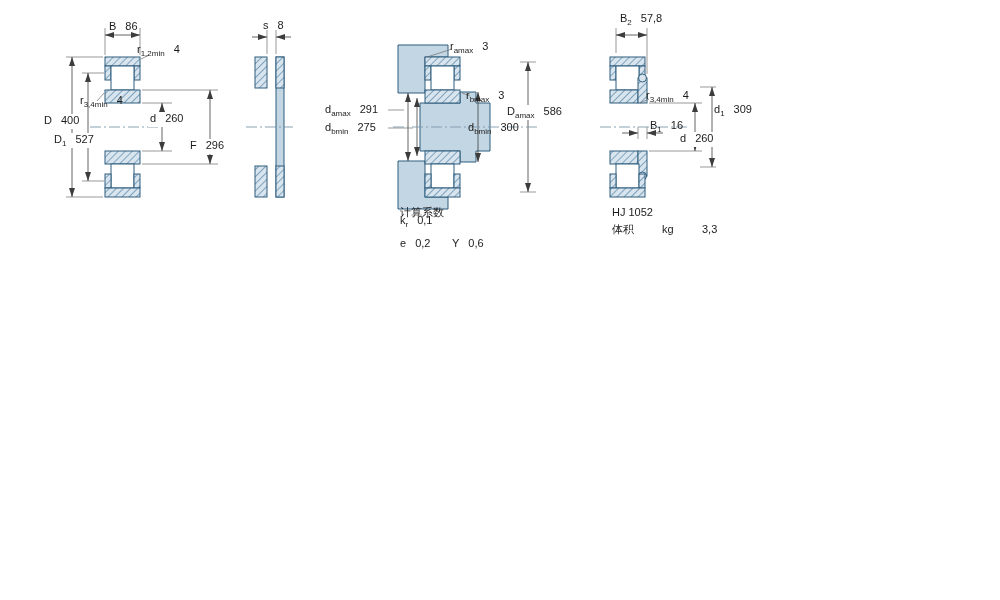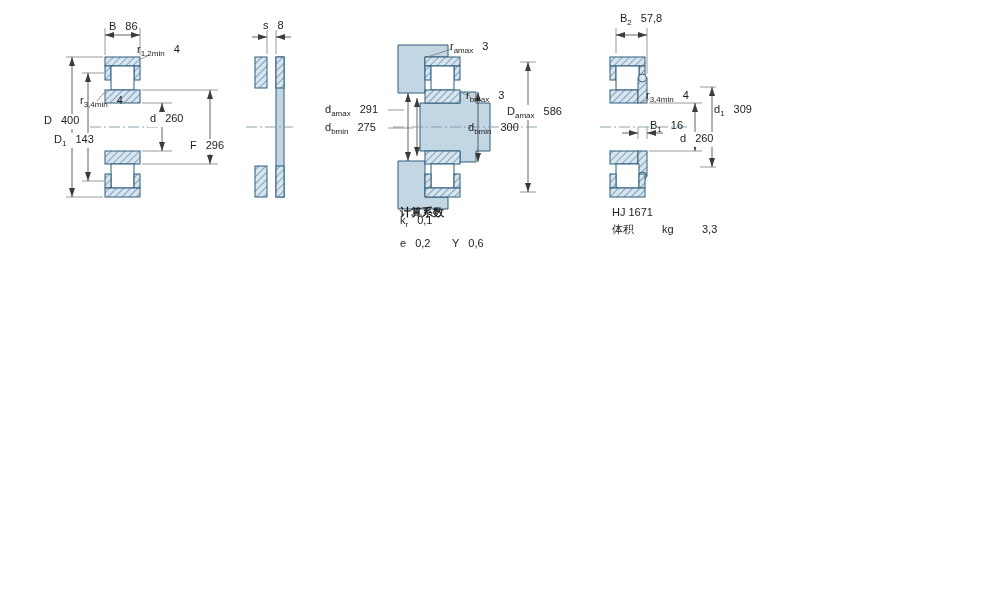--- a/index.html
+++ b/index.html
@@ -8,21 +8,21 @@
     font-family:"Liberation Sans", sans-serif;
     overflow:hidden;
   }
   #drawing{position:absolute;left:0;top:0;}
   .lbl{
     position:absolute;font-size:11px;color:#1c1c1c;white-space:nowrap;line-height:13px;
   }
   .lbl sub{font-size:8px;line-height:8px;}
   .lbl .v{margin-left:9px;}
   .bg{background:#ffffff;padding:0 2px;}
-  .bold{font-weight:bold;}
+  .bold{font-weight:normal;}
   
   .h{fill:url(#hatch);stroke:#2e5d7d;stroke-width:1;}
   .plain{fill:#c3d6e3;stroke:#2e5d7d;stroke-width:1;}
   .roller{fill:#ffffff;stroke:#2e5d7d;stroke-width:1;}
   .dim{stroke:#3c3c3c;stroke-width:0.8;fill:none;}
   .ext{stroke:#6e6e6e;stroke-width:0.7;fill:none;}
   .cl{stroke:#7d99ab;stroke-width:0.9;stroke-dasharray:11 3 2 3;fill:none;}
   .ring-dot{fill:#d9e5ee;stroke:#2e5d7d;stroke-width:1;}
 </style>
 </head>
@@ -186,21 +186,21 @@
 <div class="lbl" style="left:137px;top:43px">
   <span>r</span><sub>1,2min</sub><span class="v">4</span>
 </div>
 <div class="lbl" style="left:80px;top:94px">
   <span>r</span><sub>3,4min</sub><span class="v">4</span>
 </div>
 <div class="lbl bg" style="left:42px;top:114px">
   <span>D</span><sub></sub><span class="v">400</span>
 </div>
 <div class="lbl bg" style="left:52px;top:133px">
-  <span>D</span><sub>1</sub><span class="v">143</span>
+  <span>D</span><sub>1</sub><span class="v">527</span>
 </div>
 <div class="lbl bg" style="left:148px;top:112px">
   <span>d</span><sub></sub><span class="v">260</span>
 </div>
 <div class="lbl bg" style="left:188px;top:139px">
   <span>F</span><sub></sub><span class="v">296</span>
 </div>
 
 <div class="lbl" style="left:263px;top:19px">
   <span>s</span><sub></sub><span class="v">8</span>
@@ -248,21 +248,21 @@
   <span>d</span><sub>1</sub><span class="v">309</span>
 </div>
 <div class="lbl" style="left:650px;top:119px">
   <span>B</span><sub>1</sub><span class="v">16</span>
 </div>
 <div class="lbl bg" style="left:678px;top:132px">
   <span>d</span><sub></sub><span class="v">260</span>
 </div>
 
 <div class="lbl" style="left:612px;top:206px">
-  <span>HJ 1671</span>
+  <span>HJ 1052</span>
 </div>
 <div class="lbl" style="left:612px;top:223px">
   <span>体积</span>
 </div>
 <div class="lbl" style="left:662px;top:223px">
   <span>kg</span>
 </div>
 <div class="lbl" style="left:702px;top:223px">
   <span>3,3</span>
 </div>

